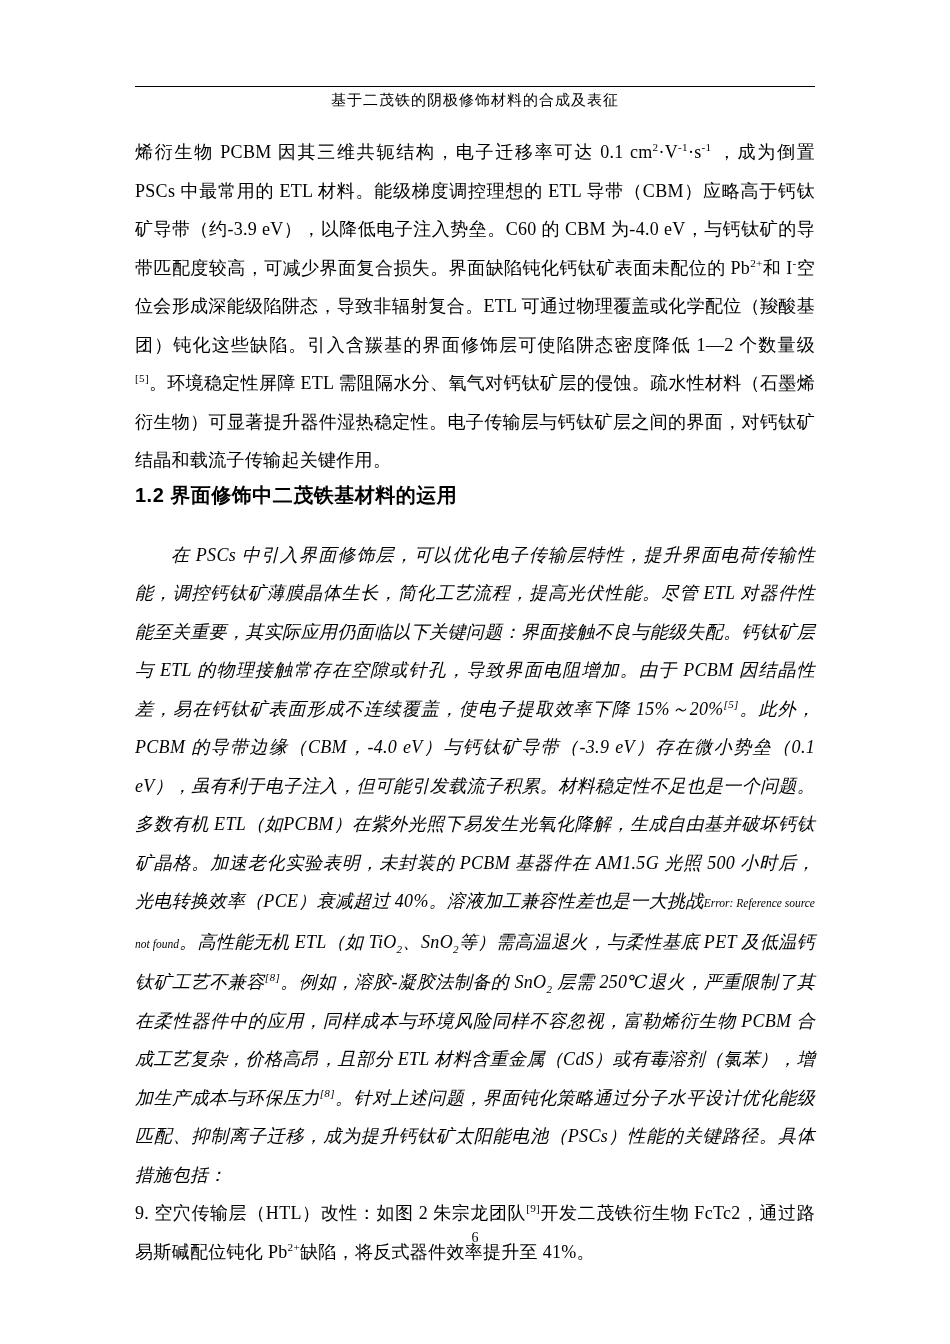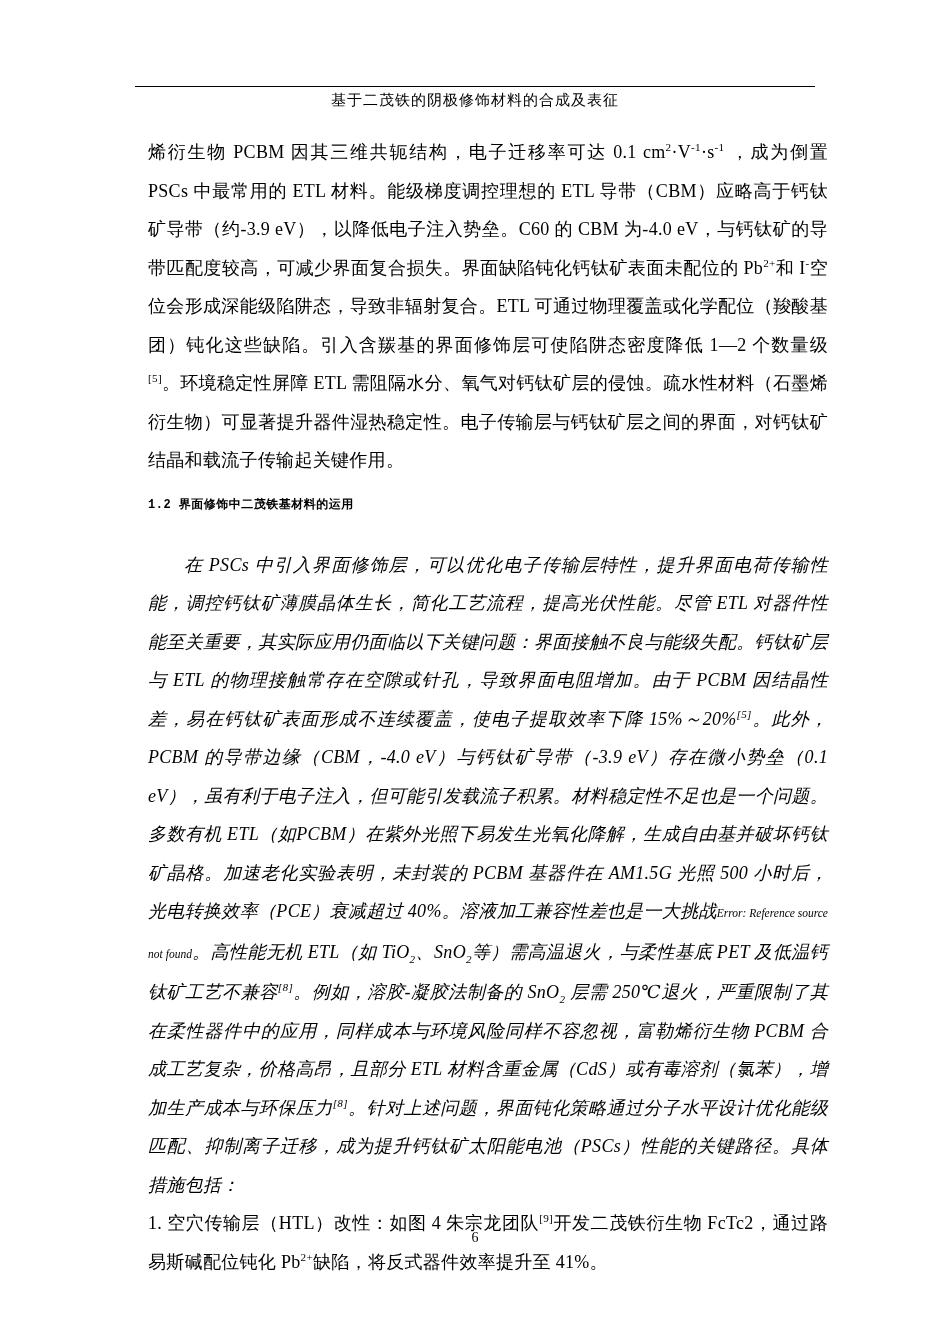--- a/index.html
+++ b/index.html
@@ -26,37 +26,36 @@
     margin-bottom: 4px;
   }
   .header-title {
     font-size: 15px;
     letter-spacing: 1px;
     color: #000000;
   }
   .content {
     position: absolute;
     top: 133px;
-    left: 148px;
+    left: 135px;
     width: 680px;
   }
   .para {
     font-size: 18px;
     line-height: 38.5px;
     text-align: justify;
     letter-spacing: 0.3px;
     word-break: break-word;
   }
   .para.indent { text-indent: 2em; font-style: italic; }
   .section-heading {
-    font-family: Liberation Mono, monospace;
-    font-size: 12px;
+    font-family: Liberation Sans, sans-serif;
+    font-size: 20px;
     font-weight: bold;
     line-height: 30px;
-    margin-top: 10px;
     margin-bottom: 26px;
     letter-spacing: 0.5px;
   }
   sup.sup, sub.sub {
     font-size: 0.62em;
     line-height: 0;
   }
   span.field-error {
     font-size: 11.5px;
     letter-spacing: 0;
@@ -81,21 +80,21 @@
   </div>
 
   <div class="content">
 
     <p class="para"><span>烯衍生物 PCBM 因其三维共轭结构，电子迁移率可达 0.1 cm</span><sup class="sup">2</sup><span>·V</span><sup class="sup">-1</sup><span>·s</span><sup class="sup">-1</sup><span> ，成为倒置 PSCs 中最常用的 ETL 材料。能级梯度调控理想的 ETL 导带（CBM）应略高于钙钛矿导带（约-3.9 eV），以降低电子注入势垒。C60 的 CBM 为-4.0 eV，与钙钛矿的导带匹配度较高，可减少界面复合损失。界面缺陷钝化钙钛矿表面未配位的 Pb</span><sup class="sup">2+</sup><span>和 I</span><sup class="sup">-</sup><span>空位会形成深能级陷阱态，导致非辐射复合。ETL 可通过物理覆盖或化学配位（羧酸基团）钝化这些缺陷。引入含羰基的界面修饰层可使陷阱态密度降低 1—2 个数量级</span><sup class="sup">[5]</sup><span>。环境稳定性屏障 ETL 需阻隔水分、氧气对钙钛矿层的侵蚀。疏水性材料（石墨烯衍生物）可显著提升器件湿热稳定性。电子传输层与钙钛矿层之间的界面，对钙钛矿结晶和载流子传输起关键作用。</span></p>
 
     <h2 class="section-heading">1.2 界面修饰中二茂铁基材料的运用</h2>
 
     <p class="para indent"><span>在 PSCs 中引入界面修饰层，可以优化电子传输层特性，提升界面电荷传输性能，调控钙钛矿薄膜晶体生长，简化工艺流程，提高光伏性能。尽管 ETL 对器件性能至关重要，其实际应用仍面临以下关键问题：界面接触不良与能级失配。钙钛矿层与 ETL 的物理接触常存在空隙或针孔，导致界面电阻增加。由于 PCBM 因结晶性差，易在钙钛矿表面形成不连续覆盖，使电子提取效率下降 15%～20%</span><sup class="sup">[5]</sup><span>。此外，PCBM 的导带边缘（CBM，-4.0 eV）与钙钛矿导带（-3.9 eV）存在微小势垒（0.1 eV），虽有利于电子注入，但可能引发载流子积累。材料稳定性不足也是一个问题。多数有机 ETL（如PCBM）在紫外光照下易发生光氧化降解，生成自由基并破坏钙钛矿晶格。加速老化实验表明，未封装的 PCBM 基器件在 AM1.5G 光照 500 小时后，光电转换效率（PCE）衰减超过 40%。溶液加工兼容性差也是一大挑战</span><span class="field-error">Error: Reference source not found</span><span>。高性能无机 ETL（如 TiO</span><sub class="sub">2</sub><span>、SnO</span><sub class="sub">2</sub><span>等）需高温退火，与柔性基底 PET 及低温钙钛矿工艺不兼容</span><sup class="sup">[8]</sup><span>。例如，溶胶-凝胶法制备的 SnO</span><sub class="sub">2</sub><span> 层需 250℃退火，严重限制了其在柔性器件中的应用，同样成本与环境风险同样不容忽视，富勒烯衍生物 PCBM 合成工艺复杂，价格高昂，且部分 ETL 材料含重金属（CdS）或有毒溶剂（氯苯），增加生产成本与环保压力</span><sup class="sup">[8]</sup><span>。针对上述问题，界面钝化策略通过分子水平设计优化能级匹配、抑制离子迁移，成为提升钙钛矿太阳能电池（PSCs）性能的关键路径。具体措施包括：</span></p>
 
-    <p class="para"><span>1. 空穴传输层（HTL）改性：如图 4 朱宗龙团队</span><sup class="sup">[9]</sup><span>开发二茂铁衍生物 FcTc2，通过路易斯碱配位钝化 Pb</span><sup class="sup">2+</sup><span>缺陷，将反式器件效率提升至 41%。</span></p>
+    <p class="para"><span>9. 空穴传输层（HTL）改性：如图 2 朱宗龙团队</span><sup class="sup">[9]</sup><span>开发二茂铁衍生物 FcTc2，通过路易斯碱配位钝化 Pb</span><sup class="sup">2+</sup><span>缺陷，将反式器件效率提升至 41%。</span></p>
 
   </div>
 
   <div class="footer">
     <span>6</span>
   </div>
 
 </div>
 
 </body></html>

